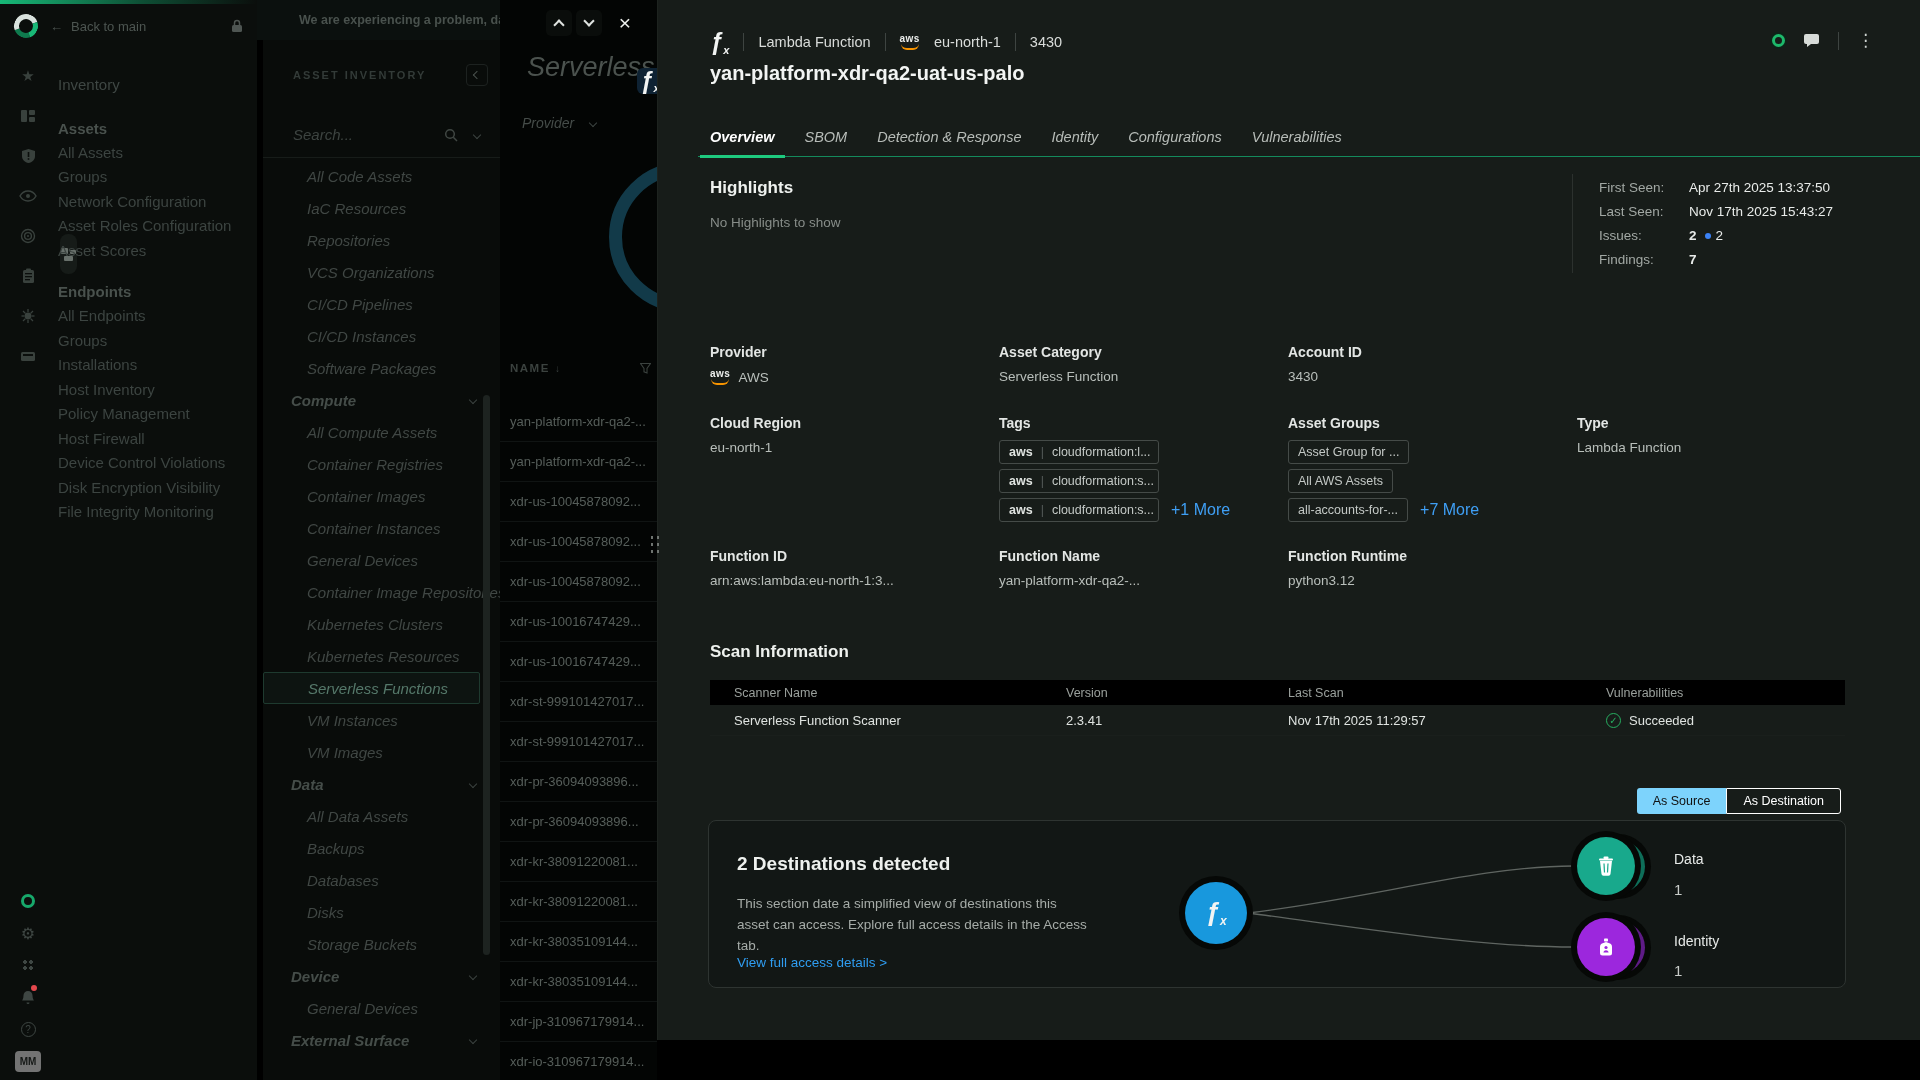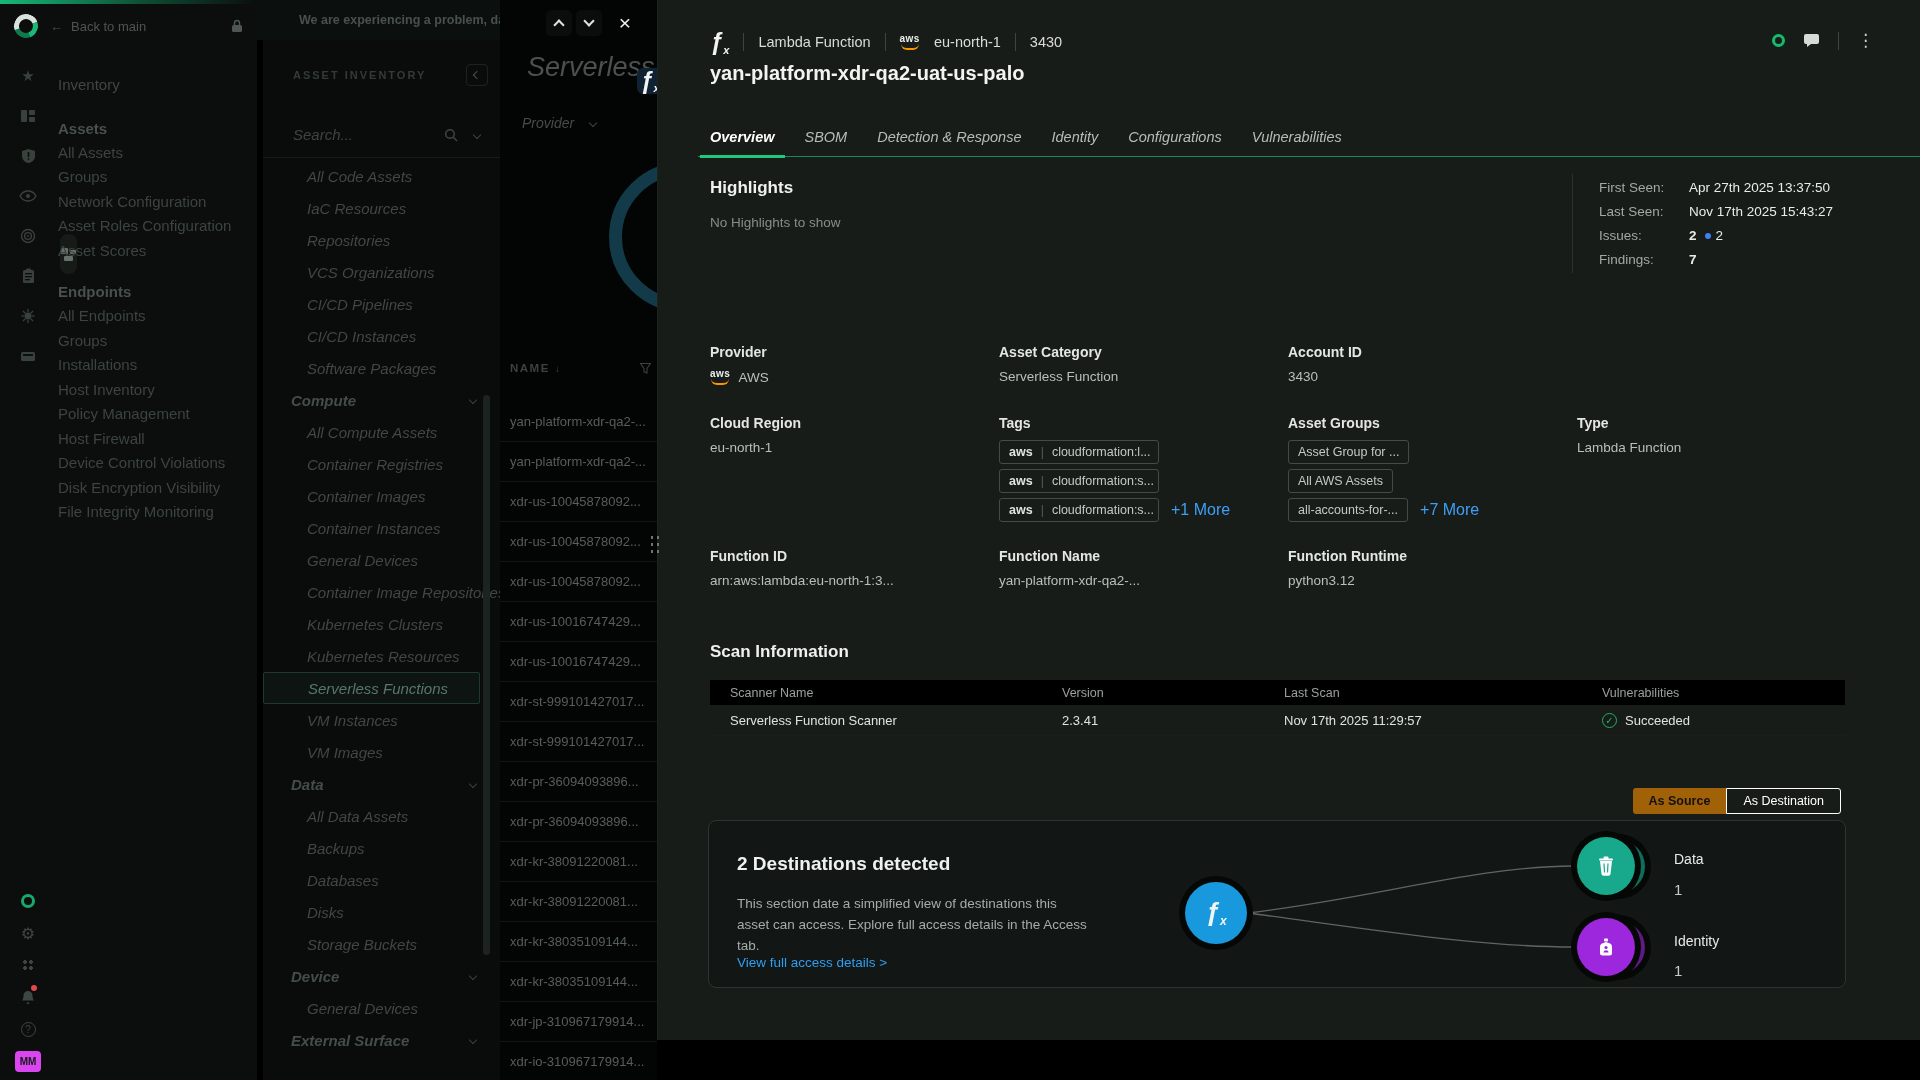--- a/index.html
+++ b/index.html
@@ -27,21 +27,21 @@
   .sb-bottom { position:absolute; left:0; bottom:8px; width:56px; display:flex; flex-direction:column;
                gap:12px; align-items:center; }
   .sb-bico { height:20px; display:flex; align-items:center; justify-content:center; color:#3e4643; position:relative; }
   .ring-ico { width:14px; height:14px; border-radius:50%; border:3px solid #17a86b; }
   .grid-ico { width:12px; height:12px;
       background-image:radial-gradient(#3e4643 1.6px, transparent 1.7px);
       background-size:6px 6px; }
   .q-ico { width:15px; height:15px; border:1.4px solid #3e4643; border-radius:50%; font-size:10px;
            display:flex; align-items:center; justify-content:center; }
   .bell-dot { position:absolute; right:-2px; top:-2px; width:6px; height:6px; border-radius:50%; background:#e5484d; }
-  .avatar { width:26px; height:21px; background:#d946ef; color:#151816; border-radius:4px; font-size:10px;
+  .avatar { width:26px; height:21px; background:#737373; color:#151816; border-radius:4px; font-size:10px;
             font-weight:bold; display:flex; align-items:center; justify-content:center; }
 
   
   .banner { position:absolute; left:257px; top:0; width:400px; height:40px; background:#0b100e;
             display:flex; align-items:center; overflow:hidden; }
   .banner span { font-size:12.5px; font-weight:bold; color:#49514d; white-space:nowrap; padding-left:42px; }
 
   
   .float-nav { position:absolute; top:10px; left:546px; display:flex; align-items:center; gap:4px; z-index:70; }
   .fbtn { width:26px; height:26px; background:#0a0d0b; border-radius:5px; display:flex; align-items:center;
@@ -144,30 +144,30 @@
           padding:4px 9px; font-size:12.5px; color:#c4c9c6; margin-bottom:5px; white-space:nowrap; max-width:160px; overflow:hidden;}
   .chip b { color:#dfe3e0; } .chip .cs { color:#555b58; }
   .chips { display:flex; flex-direction:column; align-items:flex-start; }
   .lastrow { display:flex; align-items:center; gap:12px; }
   .more { font-size:16px; color:#3f9ff5; cursor:pointer; }
 
   .scan { position:absolute; left:52px; top:642px; right:75px; }
   .scan-t { margin-top:18px; }
   .scan-hr, .scan-row { display:grid; grid-template-columns:332px 222px 318px auto; align-items:center; }
   .scan-hr { background:#000; height:25px; font-size:12.5px; color:#9aa09c; }
-  .scan-hr div, .scan-row div { padding-left:20px; }
+  .scan-hr div, .scan-row div { padding-left:8px;margin-left:16px; }
   .scan-row { height:31px; font-size:13px; color:#dfe3e0; border-bottom:1px solid #22272455; }
   .okcell { display:flex; align-items:center; gap:8px; }
   .okring { width:15px; height:15px; border-radius:50%; border:1.6px solid #27ae60; color:#27ae60; font-size:10px;
             display:flex; align-items:center; justify-content:center; }
 
   .toggle { position:absolute; top:788px; right:79px; display:flex; z-index:2; }
   .tg { height:26px; display:flex; align-items:center; justify-content:center; font-size:12.5px;
         padding:0 16px; cursor:pointer; }
-  .tg.on { background:#a16207; color:#111; font-weight:bold; border-radius:3px 0 0 3px; }
+  .tg.on { background:#7dd3fc; color:#111; font-weight:normal; border-radius:3px 0 0 3px; }
   .tg.off { border:1px solid #fff; color:#fff; border-radius:0 3px 3px 0; }
 
   .card { position:absolute; left:50px; top:820px; width:1138px; height:168px; border:1px solid #2e3431;
           border-radius:8px; background:#121715; }
   .card h2 { position:absolute; left:28px; top:32px; font-size:19px; font-weight:bold; color:#eef1ee; }
   .card p { position:absolute; left:28px; top:72px; width:350px; font-size:13.5px; line-height:21px; color:#a6aca8; }
   .card a { position:absolute; left:28px; top:134px; font-size:13.5px; color:#2f9df1; text-decoration:none; cursor:pointer; }
   .glines { position:absolute; inset:0; }
   .node { position:absolute; border-radius:50%; box-shadow:0 0 0 6px #060806; display:flex; align-items:center;
           justify-content:center; }

